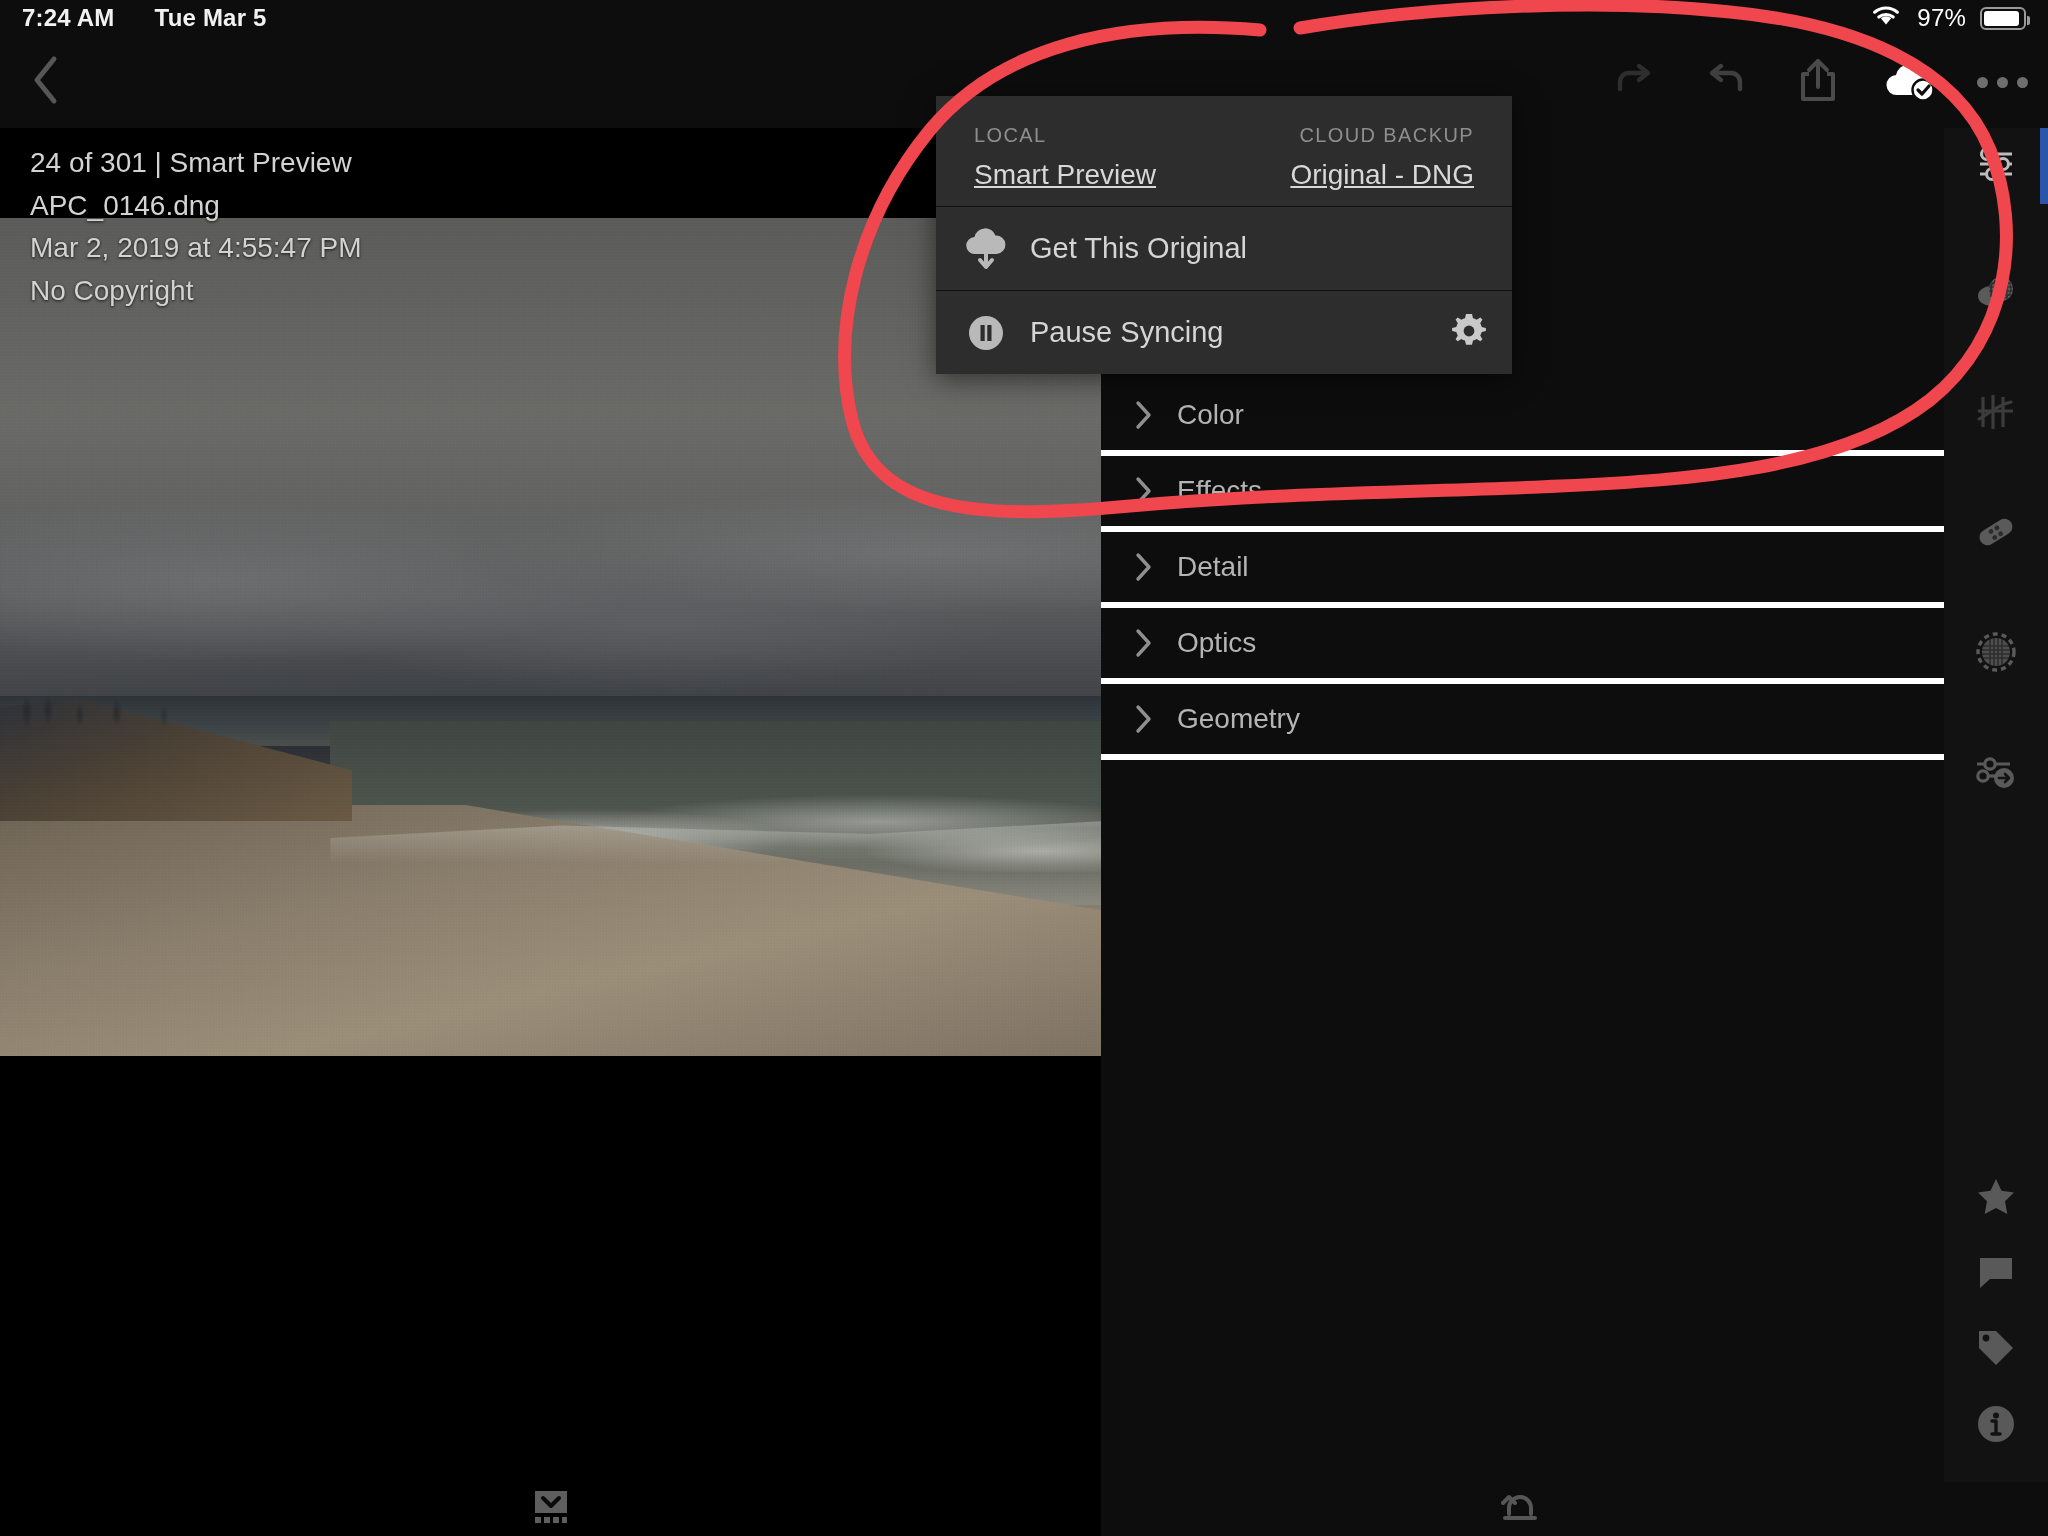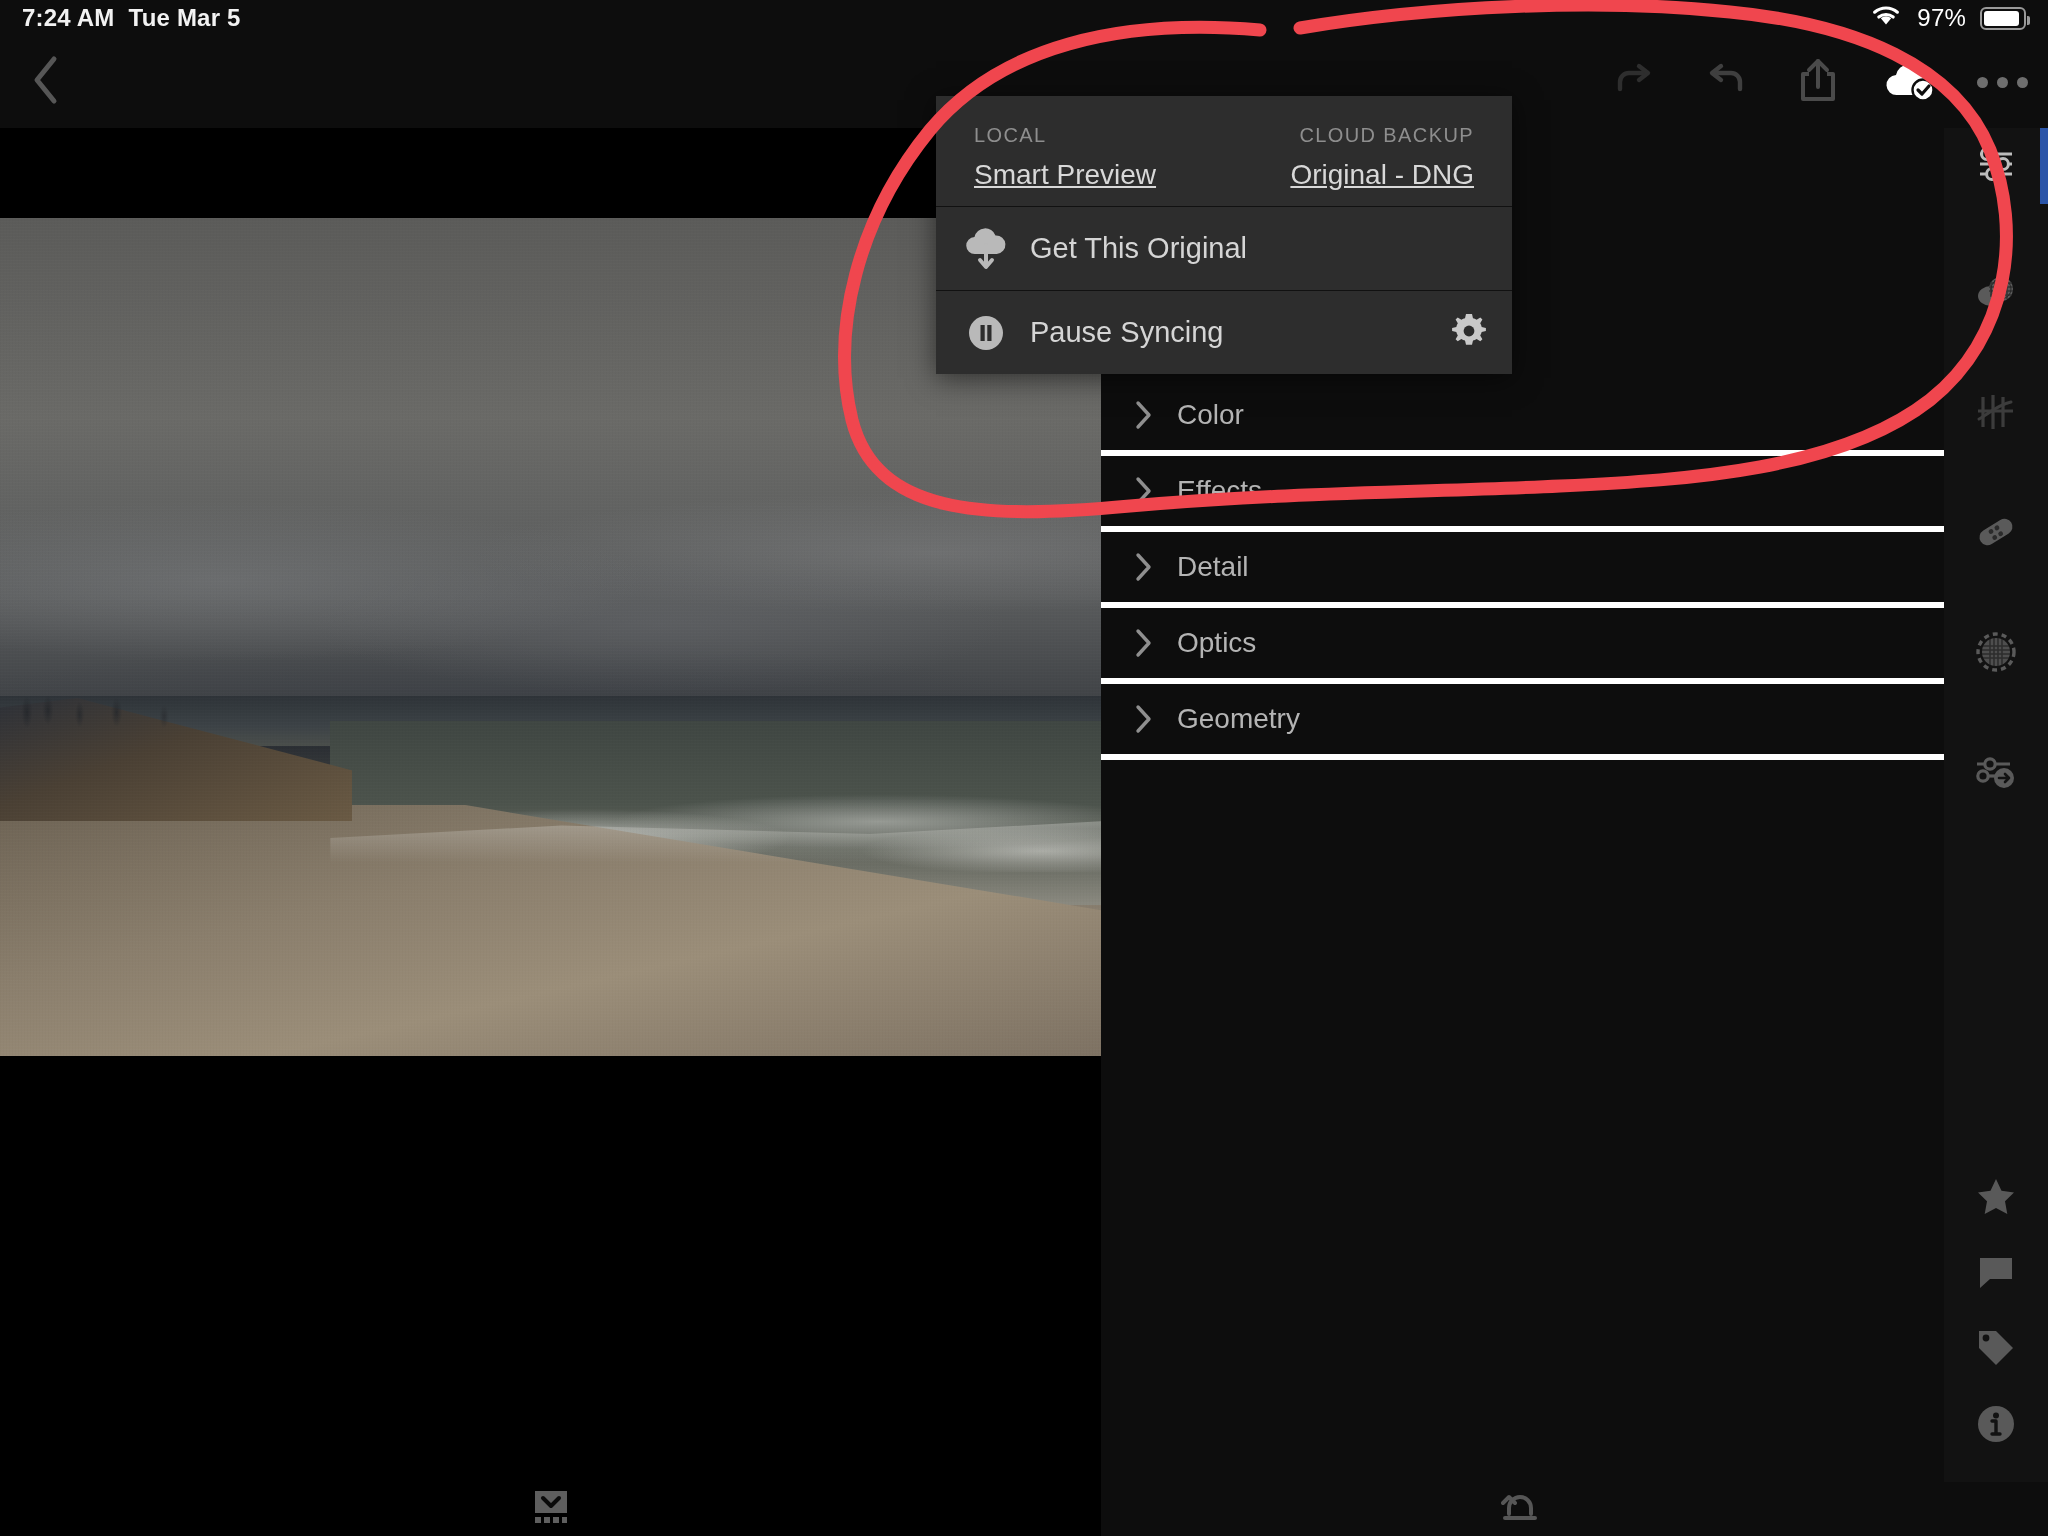--- a/index.html
+++ b/index.html
@@ -11,21 +11,21 @@
   }
   #app { position:relative; width:2048px; height:1536px; background:#0d0d0d; }
 
   
   .statusbar{
     position:absolute; top:0; left:0; width:2048px; height:36px;
     display:flex; align-items:center; z-index:60;
     color:#f2f2f2; font-size:24px; letter-spacing:.2px;
   }
   .sb-time{ margin-left:22px; font-weight:600; }
-  .sb-date{ margin-left:14px; font-weight:600;text-align:right; }
+  .sb-date{ margin-left:40px; font-weight:600;text-align:right; }
   .sb-right{ margin-left:auto; display:flex; align-items:center; gap:14px; margin-right:22px; }
   .sb-pct{ font-size:24px; font-weight:500; color:#fff; }
   .batt{
     width:46px; height:23px; border:2.5px solid #9a9a9a; border-radius:6px;
     position:relative; display:flex; align-items:center; padding:2px;
   }
   .batt::after{
     content:""; position:absolute; right:-6px; top:7px; width:3px; height:9px;
     background:#9a9a9a; border-radius:0 2px 2px 0;
   }
@@ -261,20 +261,26 @@
       <div class="ph-sky"></div>
       <div class="ph-clouds"></div>
       <div class="ph-horizon"></div>
       <div class="ph-sea"></div>
       <div class="ph-surf"></div>
       <div class="ph-sand"></div>
       <div class="ph-wetline"></div>
       <div class="ph-cliff"></div>
       <div class="ph-palms"></div>
       <div class="ph-grain"></div>
+    </div>
+    <div class="meta">
+      <div>24 of 301 | Smart Preview</div>
+      <div>APC_0146.dng</div>
+      <div>Mar 2, 2019 at 4:55:47 PM</div>
+      <div>No Copyright</div>
     </div>
   </div>
 
   <div class="editpanel">
     <div class="panel-spacer" style="height:252px"></div>
 
     <div class="panel-row">
       <span class="chev">
         <svg width="20" height="32" viewBox="0 0 20 32">
             <path d="M5 4 L16 16 L5 28" stroke="#8f8f8f" stroke-width="3.4" fill="none" stroke-linecap="round" stroke-linejoin="round"></path>

